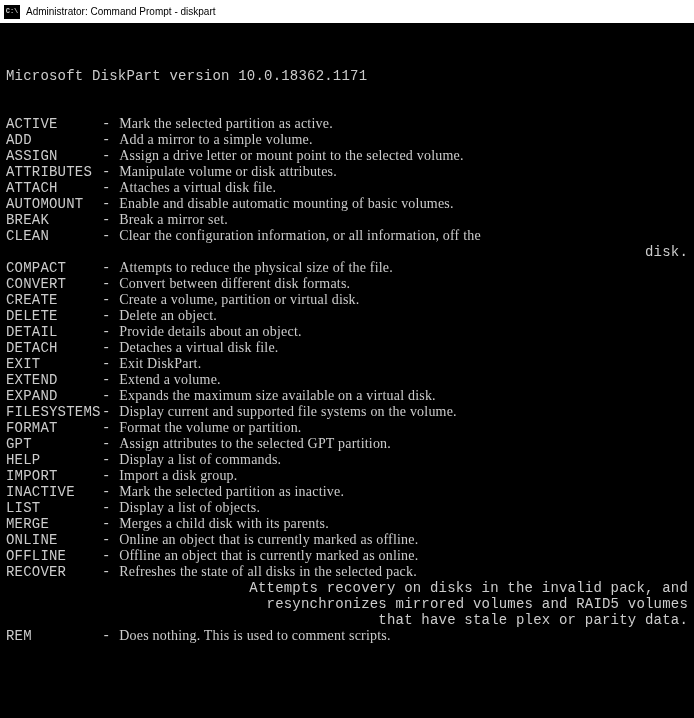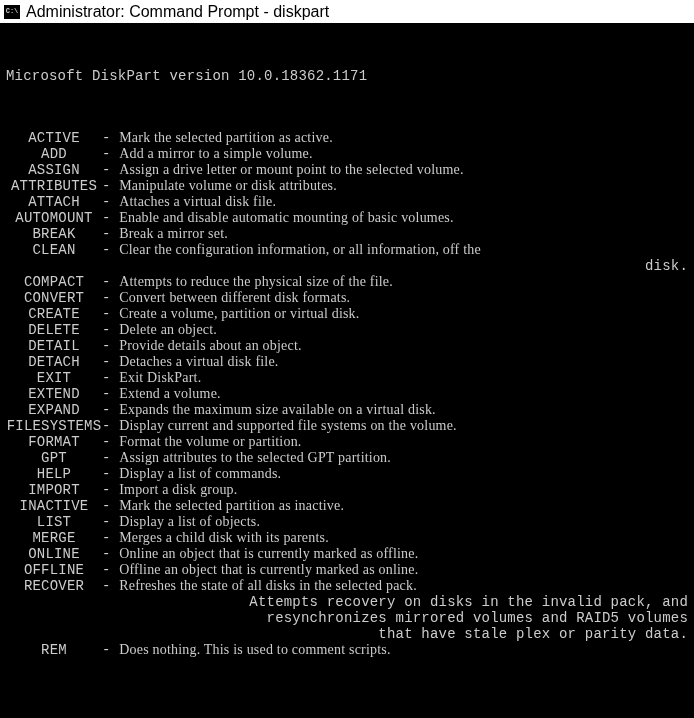--- a/index.html
+++ b/index.html
@@ -32,44 +32,42 @@
       justify-content: center;
     }
     .icon-box span {
       color: #ccc;
       font-size: 7px;
       font-weight: bold;
       line-height: 1;
     }
     .title-text {
       font-family: 'Segoe UI', Tahoma, sans-serif;
-      font-size: 16px;
+      font-size: 10px;
       color: #000;
     }
     .terminal {
       padding: 12px 6px 0 6px;
       color: #ccc;
       font-size: 14px;
       line-height: 16px;
       white-space: pre;
       letter-spacing: 0.2px;
     }
     .prompt-line {
       margin-bottom: 14px;
     }
     .version-line {
-      margin-bottom: 14px;
     }
     .cmd-row {
       display: flex;
     }
     .cmd-name {
       width: 96px;
       flex-shrink: 0;
-      text-align: center;
     }
     .cmd-desc {
       flex: 1;
       white-space: pre-wrap;
       font-family: Liberation Serif, serif;
     }
     .cmd-cont {
       padding-left: 112px;
       white-space: pre-wrap;
       text-align: right;

